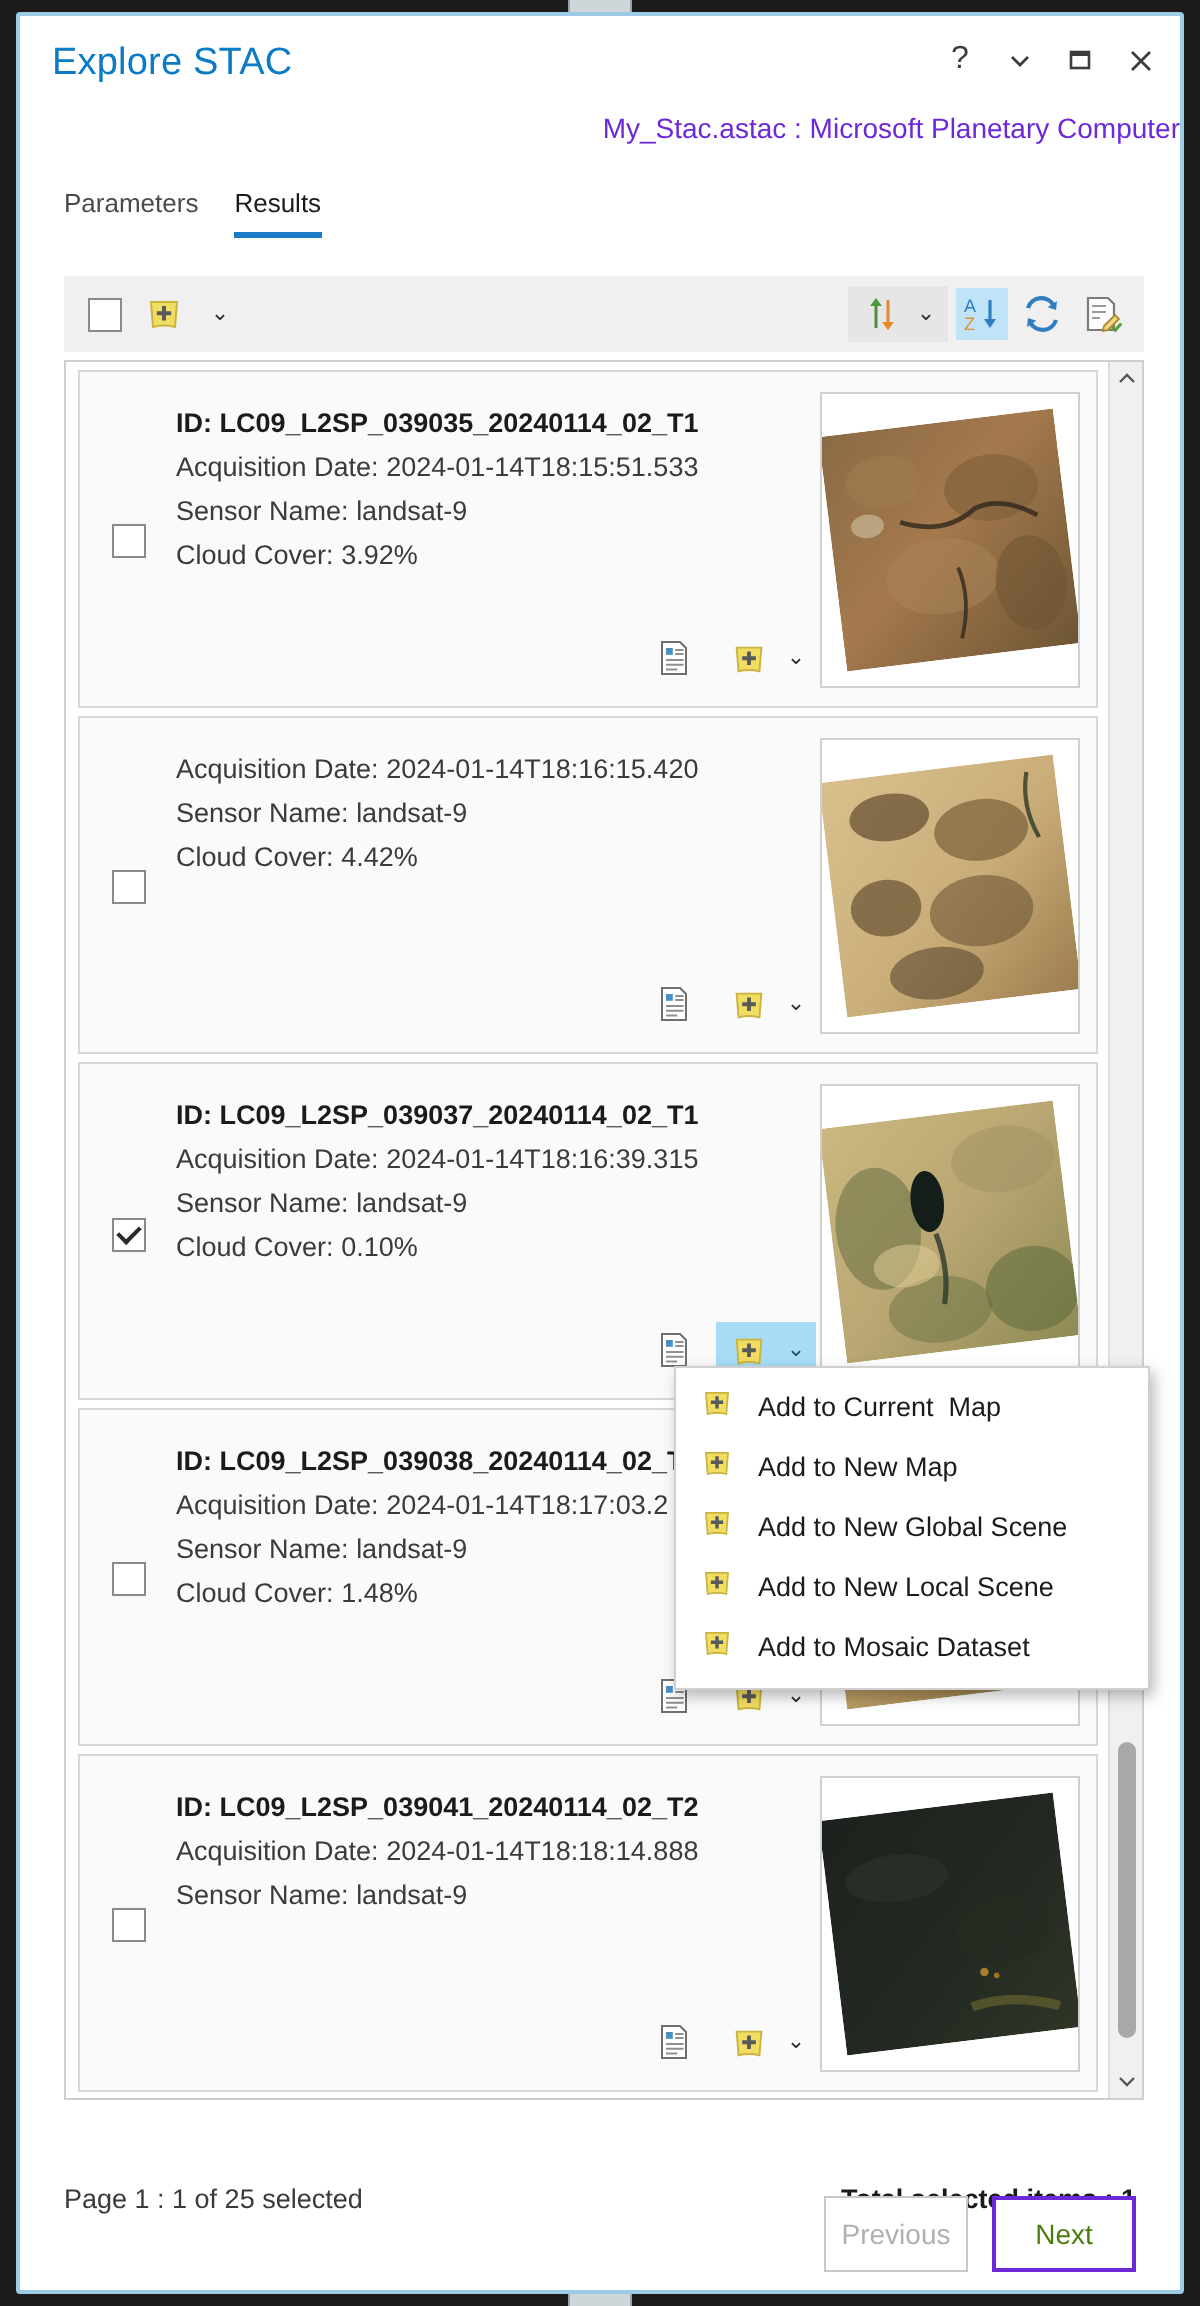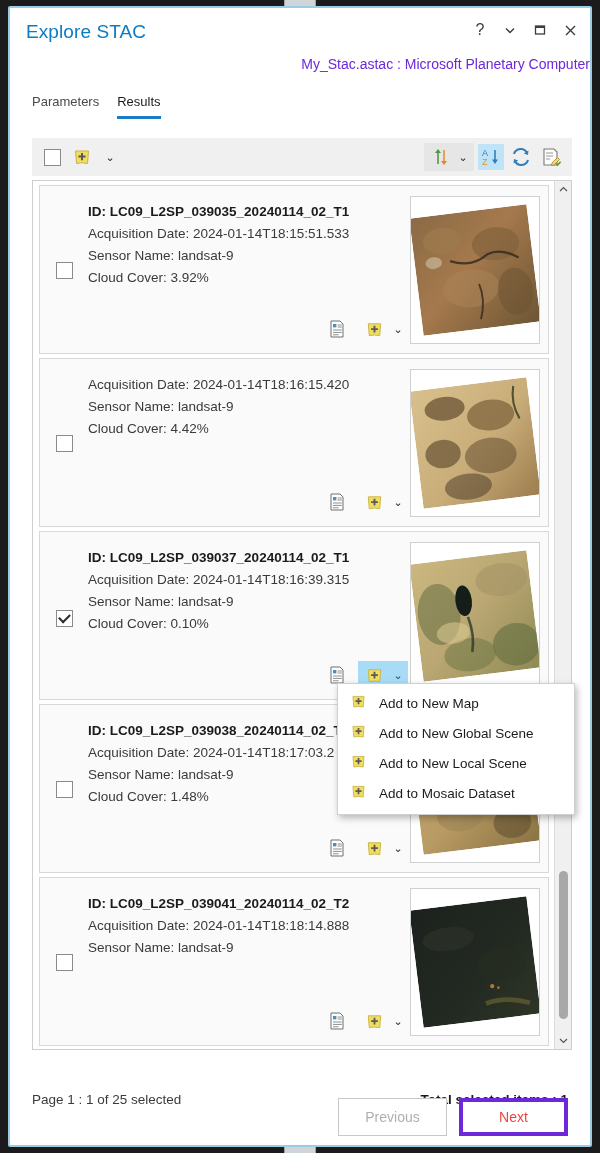--- a/index.html
+++ b/index.html
@@ -208,26 +208,26 @@
     position: absolute; left: 22px; right: 22px; top: 1084px;
     display: flex; justify-content: space-between; align-items: center;
   }
   .page-info { font-size: 13.5px; color: #3a3a3a; }
   .total-info { font-size: 13.5px; color: #1b1b1b; font-weight: bold; }
   .btn-row {
     position: absolute; right: 22px; top: 1090px;
     display: flex; gap: 12px;
   }
   .btn {
-    width: 109px; height: 38px;
+    width: 72px; height: 38px;
     display: flex; align-items: center; justify-content: center;
     font-size: 14px; background: #ffffff;
     border: 1px solid #c8c8c8; color: #b0b0b0; cursor: default;
   }
-  .btn.enabled { border: 4px solid #6d28d9; color: #ef4444; }
+  .btn.enabled { border: 2px solid #6d28d9; color: #4d7c0f; }
 
   
   .yshield { display:block; }
 </style>
 </head>
 <body>
 
 <div id="root">
   <div class="frame-top-tab"></div>
   <div class="frame-bot-tab"></div>
@@ -630,20 +630,29 @@
       </div>
 
       <div class="menu">
         <div class="menu-item">
           <span>
             <svg width="17" height="17" viewBox="0 0 20 20">
               <path d="M3.5 4 L16.5 4 L15.5 16.5 Q10 15 4.5 16.5 Z" fill="#f2dd63" stroke="#c9b43f" stroke-width="1"></path>
               <path d="M9 6 h2 v2.6 h2.6 v2 H11 V13.2 H9 V10.6 H6.4 v-2 H9 Z" fill="#5a5a5a"></path>
             </svg>
           </span>
+          <span style="white-space:pre;">Add to Current  Map</span>
+        </div>
+        <div class="menu-item">
+          <span>
+            <svg width="17" height="17" viewBox="0 0 20 20">
+              <path d="M3.5 4 L16.5 4 L15.5 16.5 Q10 15 4.5 16.5 Z" fill="#f2dd63" stroke="#c9b43f" stroke-width="1"></path>
+              <path d="M9 6 h2 v2.6 h2.6 v2 H11 V13.2 H9 V10.6 H6.4 v-2 H9 Z" fill="#5a5a5a"></path>
+            </svg>
+          </span>
           <span style="white-space:pre;">Add to New Map</span>
         </div>
         <div class="menu-item">
           <span>
             <svg width="17" height="17" viewBox="0 0 20 20">
               <path d="M3.5 4 L16.5 4 L15.5 16.5 Q10 15 4.5 16.5 Z" fill="#f2dd63" stroke="#c9b43f" stroke-width="1"></path>
               <path d="M9 6 h2 v2.6 h2.6 v2 H11 V13.2 H9 V10.6 H6.4 v-2 H9 Z" fill="#5a5a5a"></path>
             </svg>
           </span>
           <span style="white-space:pre;">Add to New Global Scene</span>

